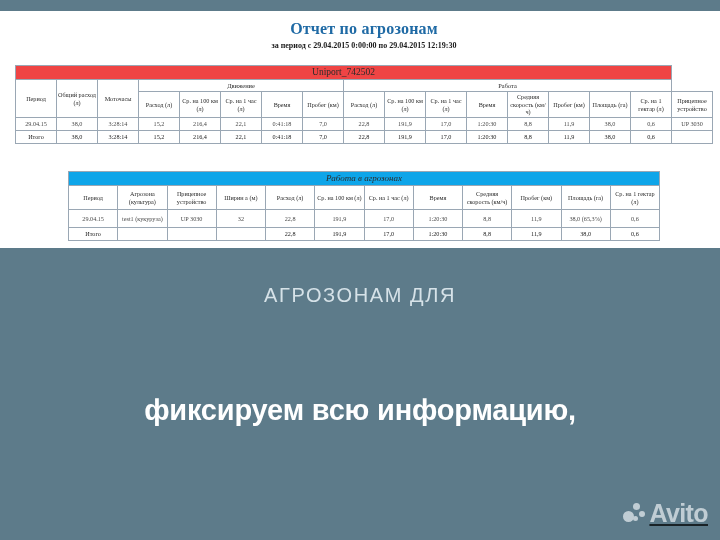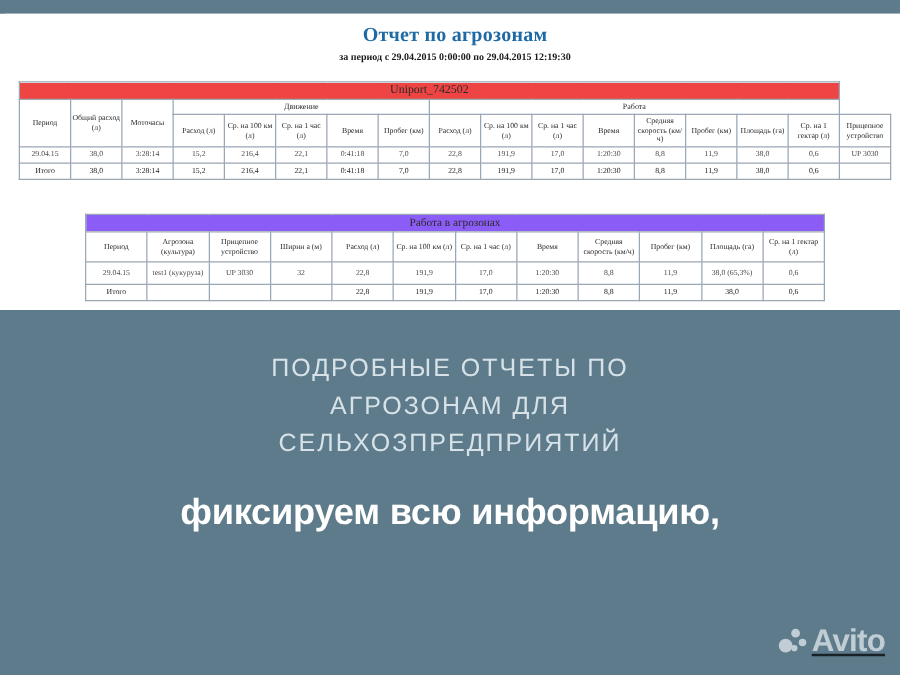--- a/index.html
+++ b/index.html
@@ -82,22 +82,22 @@
   .totalrow td{ height:10px; font-weight:bold; color:#1b1b1b; }
 
   
   #zone-table-wrap{
     position:absolute;left:64px;top:160px;width:592px;
   }
   table#zone-table{width:592px;}
   table#zone-table th,table#zone-table td{font-size:6.2px;}
   .zband{
     font-size:9px !important;
-    background:#8b5cf6;
-    height:13px;line-height:13px;padding:0 !important;
+    background:#0ea5e9;
+    height:13px;line-height:13px;padding:0 !important;font-style:italic;
   }
   .zcolhead{height:24px;}
   .zdatarow td{height:15px;color:#4a4a4a;}
   .ztotalrow td{height:10px;font-weight:bold;color:#1b1b1b;}
 
   
   .banner{
     position:absolute;left:0;top:248px;width:720px;height:292px;
     background:#5d7b8a;
   }
@@ -282,23 +282,21 @@
           </tr>
         </tbody>
       </table>
     </div>
 
   </div>
 
   <div class="banner">
 
     <div class="banner-sub">
-      <div>ПОДРОБНЫЕ ОТЧЕТЫ ПО</div>
       <div>АГРОЗОНАМ ДЛЯ</div>
-      <div>СЕЛЬХОЗПРЕДПРИЯТИЙ</div>
     </div>
 
     <div class="banner-main">
       <div>фиксируем всю информацию,</div>
     </div>
 
     <div class="avito">
       <span class="avito-dots">
         <i class="d1"></i>
           <i class="d2"></i>

